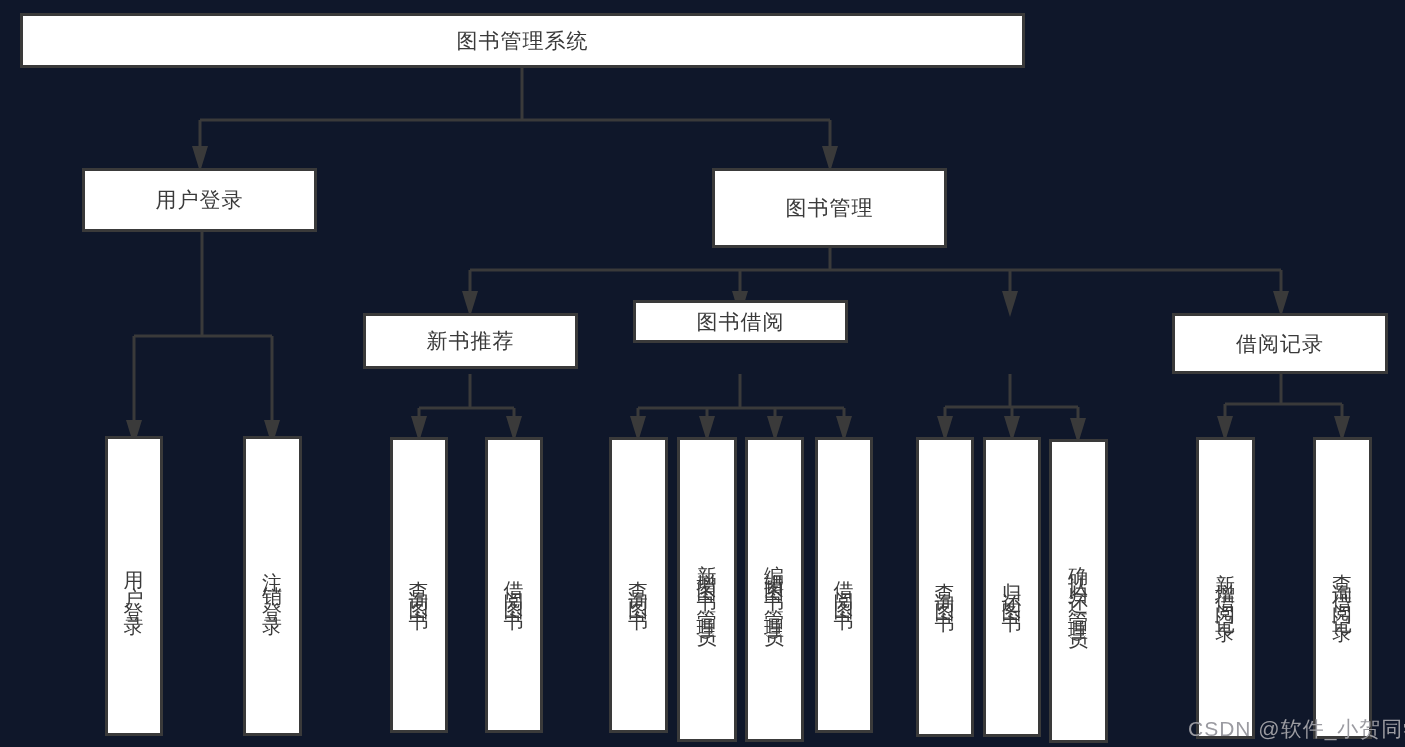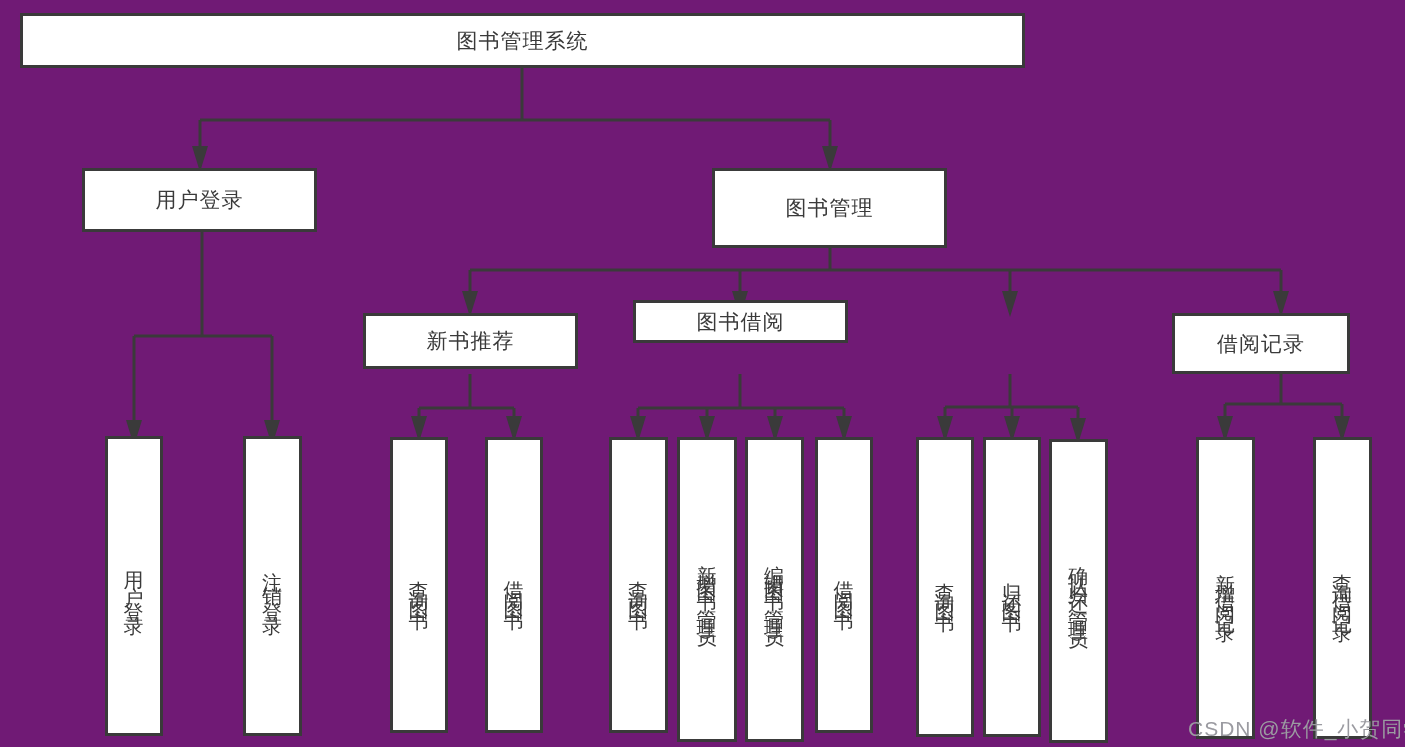--- a/index.html
+++ b/index.html
@@ -1,19 +1,19 @@
 <!DOCTYPE html>
 <html><head>
 <meta charset="utf-8">
 <style>
   html,body{margin:0;padding:0;background:#ffffff;}
   #canvas{
     position:relative;
     width:1405px;height:747px;
-    background:#701a75;
+    background:#0f172a;
     font-family:"Liberation Sans","DejaVu Sans",sans-serif;
     color:#3a3a3a;
     overflow:hidden;
   }
   #connector-layer{position:absolute;left:0;top:0;}
   .node{
     position:absolute;
     box-sizing:border-box;
     border:3px solid #3a3a3a;
     background:#ffffff;
@@ -86,21 +86,21 @@
   <div class="node hbox" style="left:712px;top:168px;width:235px;height:80px">
     <span>图书管理</span>
   </div>
 
   <div class="node hbox" style="left:363px;top:313px;width:215px;height:56px">
     <span>新书推荐</span>
   </div>
   <div class="node hbox" style="left:633px;top:300px;width:215px;height:43px">
     <span>图书借阅</span>
   </div>
-  <div class="node hbox" style="left:1172px;top:313px;width:178px;height:61px">
+  <div class="node hbox" style="left:1172px;top:313px;width:216px;height:61px">
     <span>借阅记录</span>
   </div>
 
   <div class="node vbox" style="left:105px;top:436px;width:58px;height:300px">
     <span class="ls15">用户登录</span>
   </div>
   <div class="node vbox" style="left:243px;top:436px;width:59px;height:300px">
     <span class="ls15">注销登录</span>
   </div>
 

